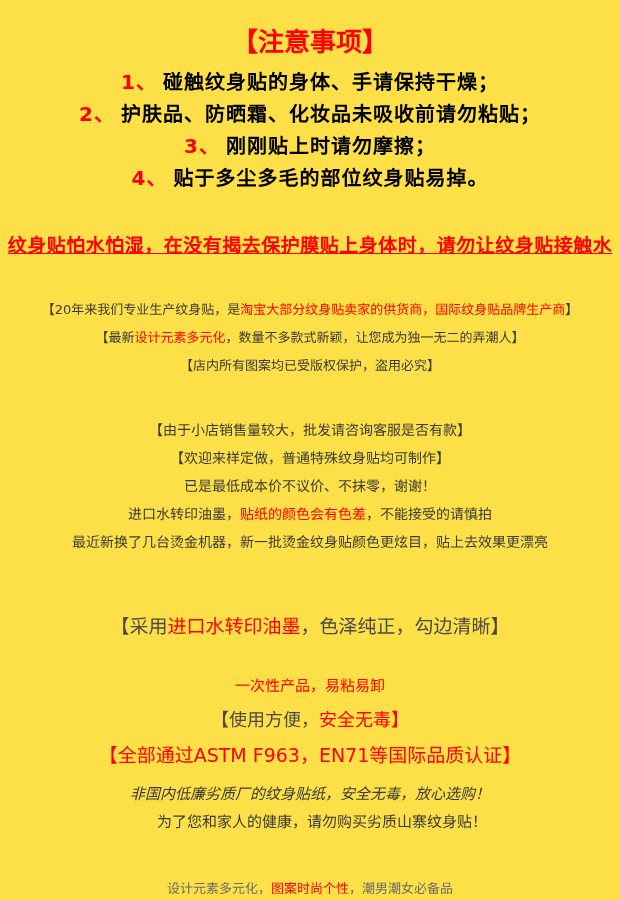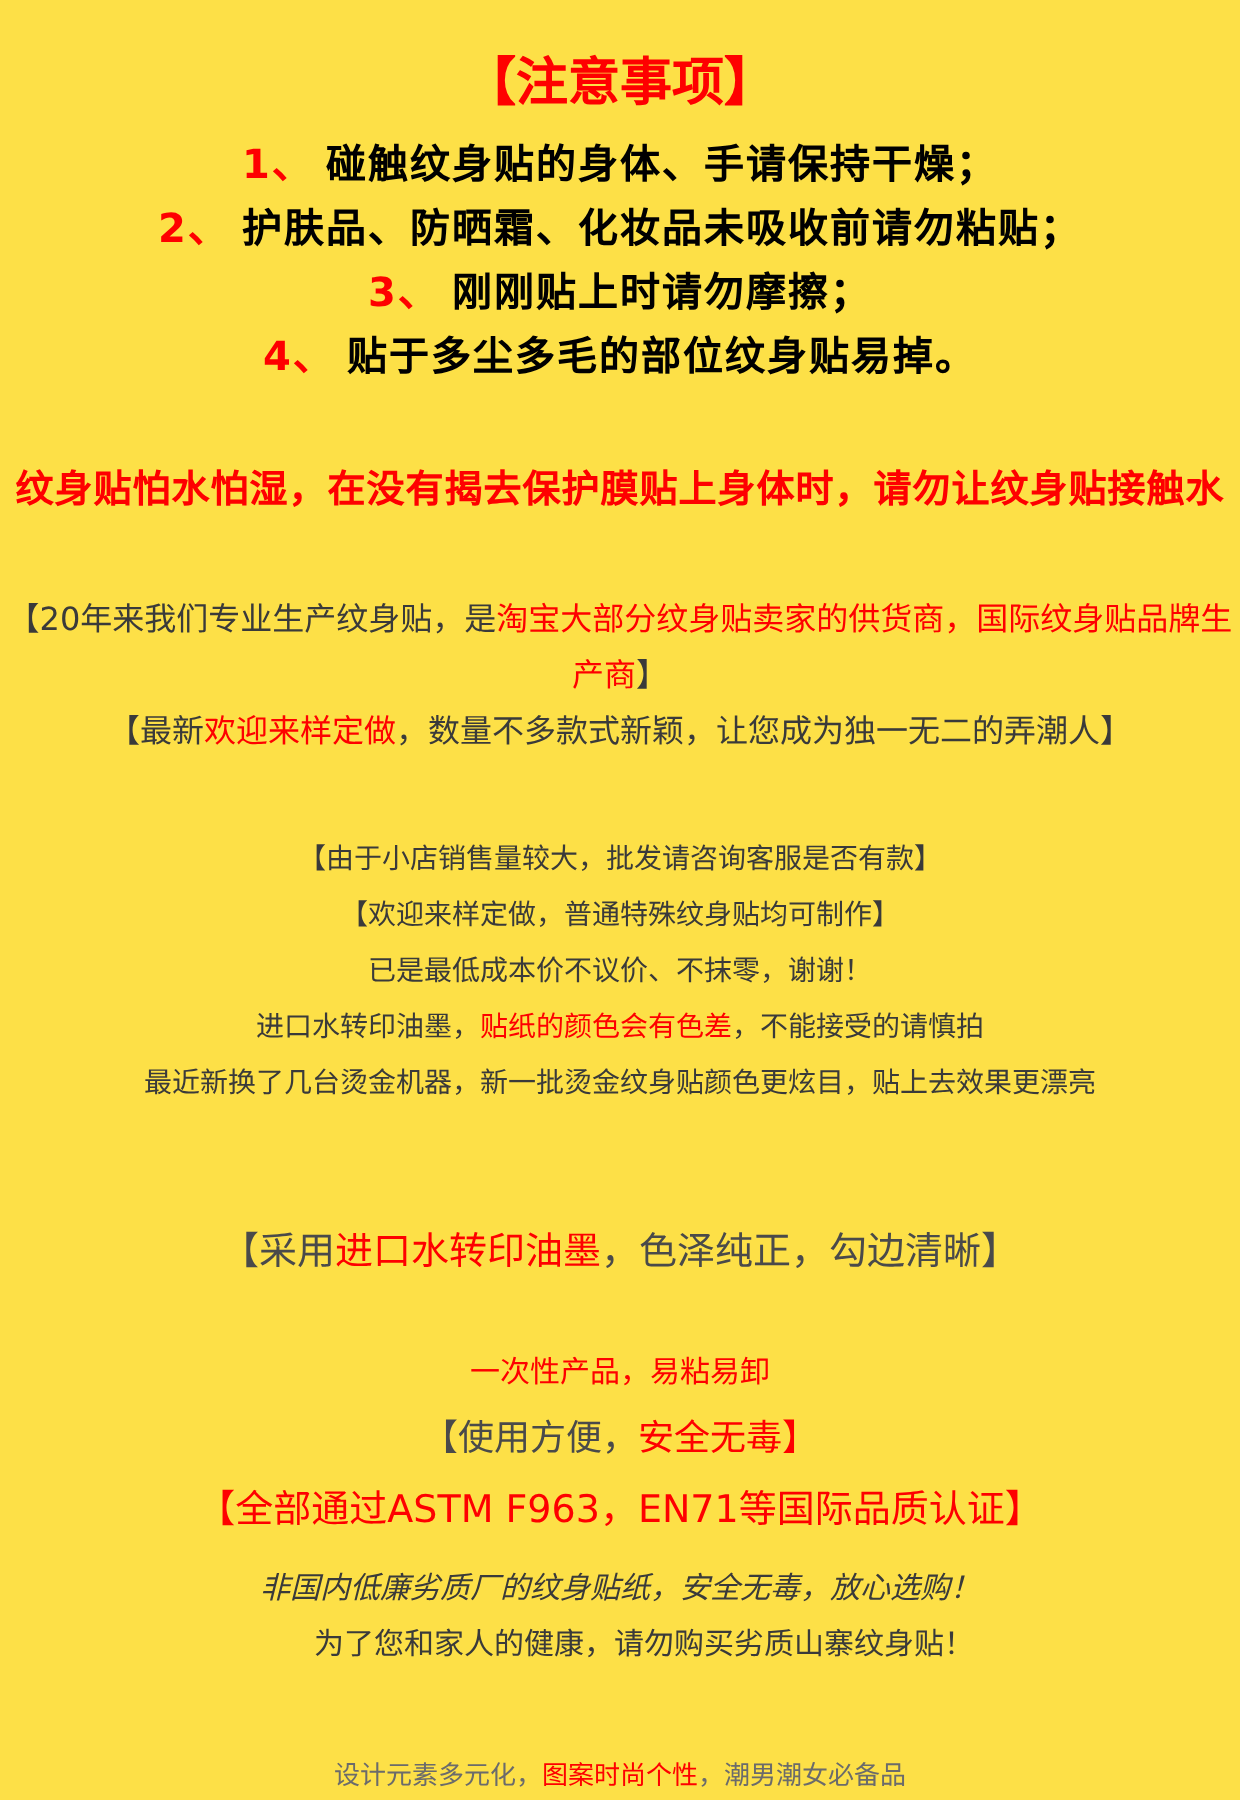--- a/index.html
+++ b/index.html
@@ -41,25 +41,26 @@
   }
   .notice-item .num { color: #fe0000; margin-right: 6px; }
 
   .water-warning {
     font-size: 19px;
     font-weight: bold;
     color: #fe0000;
     line-height: 22px;
     margin-top: 40px !important;
     letter-spacing: 0.5px;
+    text-decoration: underline;
   }
 
   .intro-block { margin-top: 40px; }
   .intro-block p {
-    font-size: 16px;
+    font-size: 13px;
     line-height: 28px;
     color: #3a3a3a;
   }
 
   .shop-block { margin-top: 36px; }
   .shop-block p {
     font-size: 14px;
     line-height: 28px;
     color: #3a3a3a;
   }
@@ -132,22 +133,23 @@
     </p>
   </div>
 
   <p class="water-warning">纹身贴怕水怕湿，在没有揭去保护膜贴上身体时，请勿让纹身贴接触水</p>
 
   <div class="intro-block">
     <p>
       <span>【20年来我们专业生产纹身贴，是</span><span class="red">淘宝大部分纹身贴卖家的供货商，国际纹身贴品牌生产商</span><span>】</span>
     </p>
     <p>
-      <span>【最新</span><span class="red">欢迎来样定做</span><span>，数量不多款式新颖，让您成为独一无二的弄潮人】</span>
+      <span>【最新</span><span class="red">设计元素多元化</span><span>，数量不多款式新颖，让您成为独一无二的弄潮人】</span>
     </p>
+    <p class="red">【店内所有图案均已受版权保护，盗用必究】</p>
   </div>
 
   <div class="shop-block">
     <p>【由于小店销售量较大，批发请咨询客服是否有款】</p>
     <p class="red">【欢迎来样定做，普通特殊纹身贴均可制作】</p>
     <p>已是最低成本价不议价、不抹零，谢谢！</p>
     <p>
       <span>进口水转印油墨，</span><span class="red">贴纸的颜色会有色差</span><span>，不能接受的请慎拍</span>
     </p>
     <p>最近新换了几台烫金机器，新一批烫金纹身贴颜色更炫目，贴上去效果更漂亮</p>

